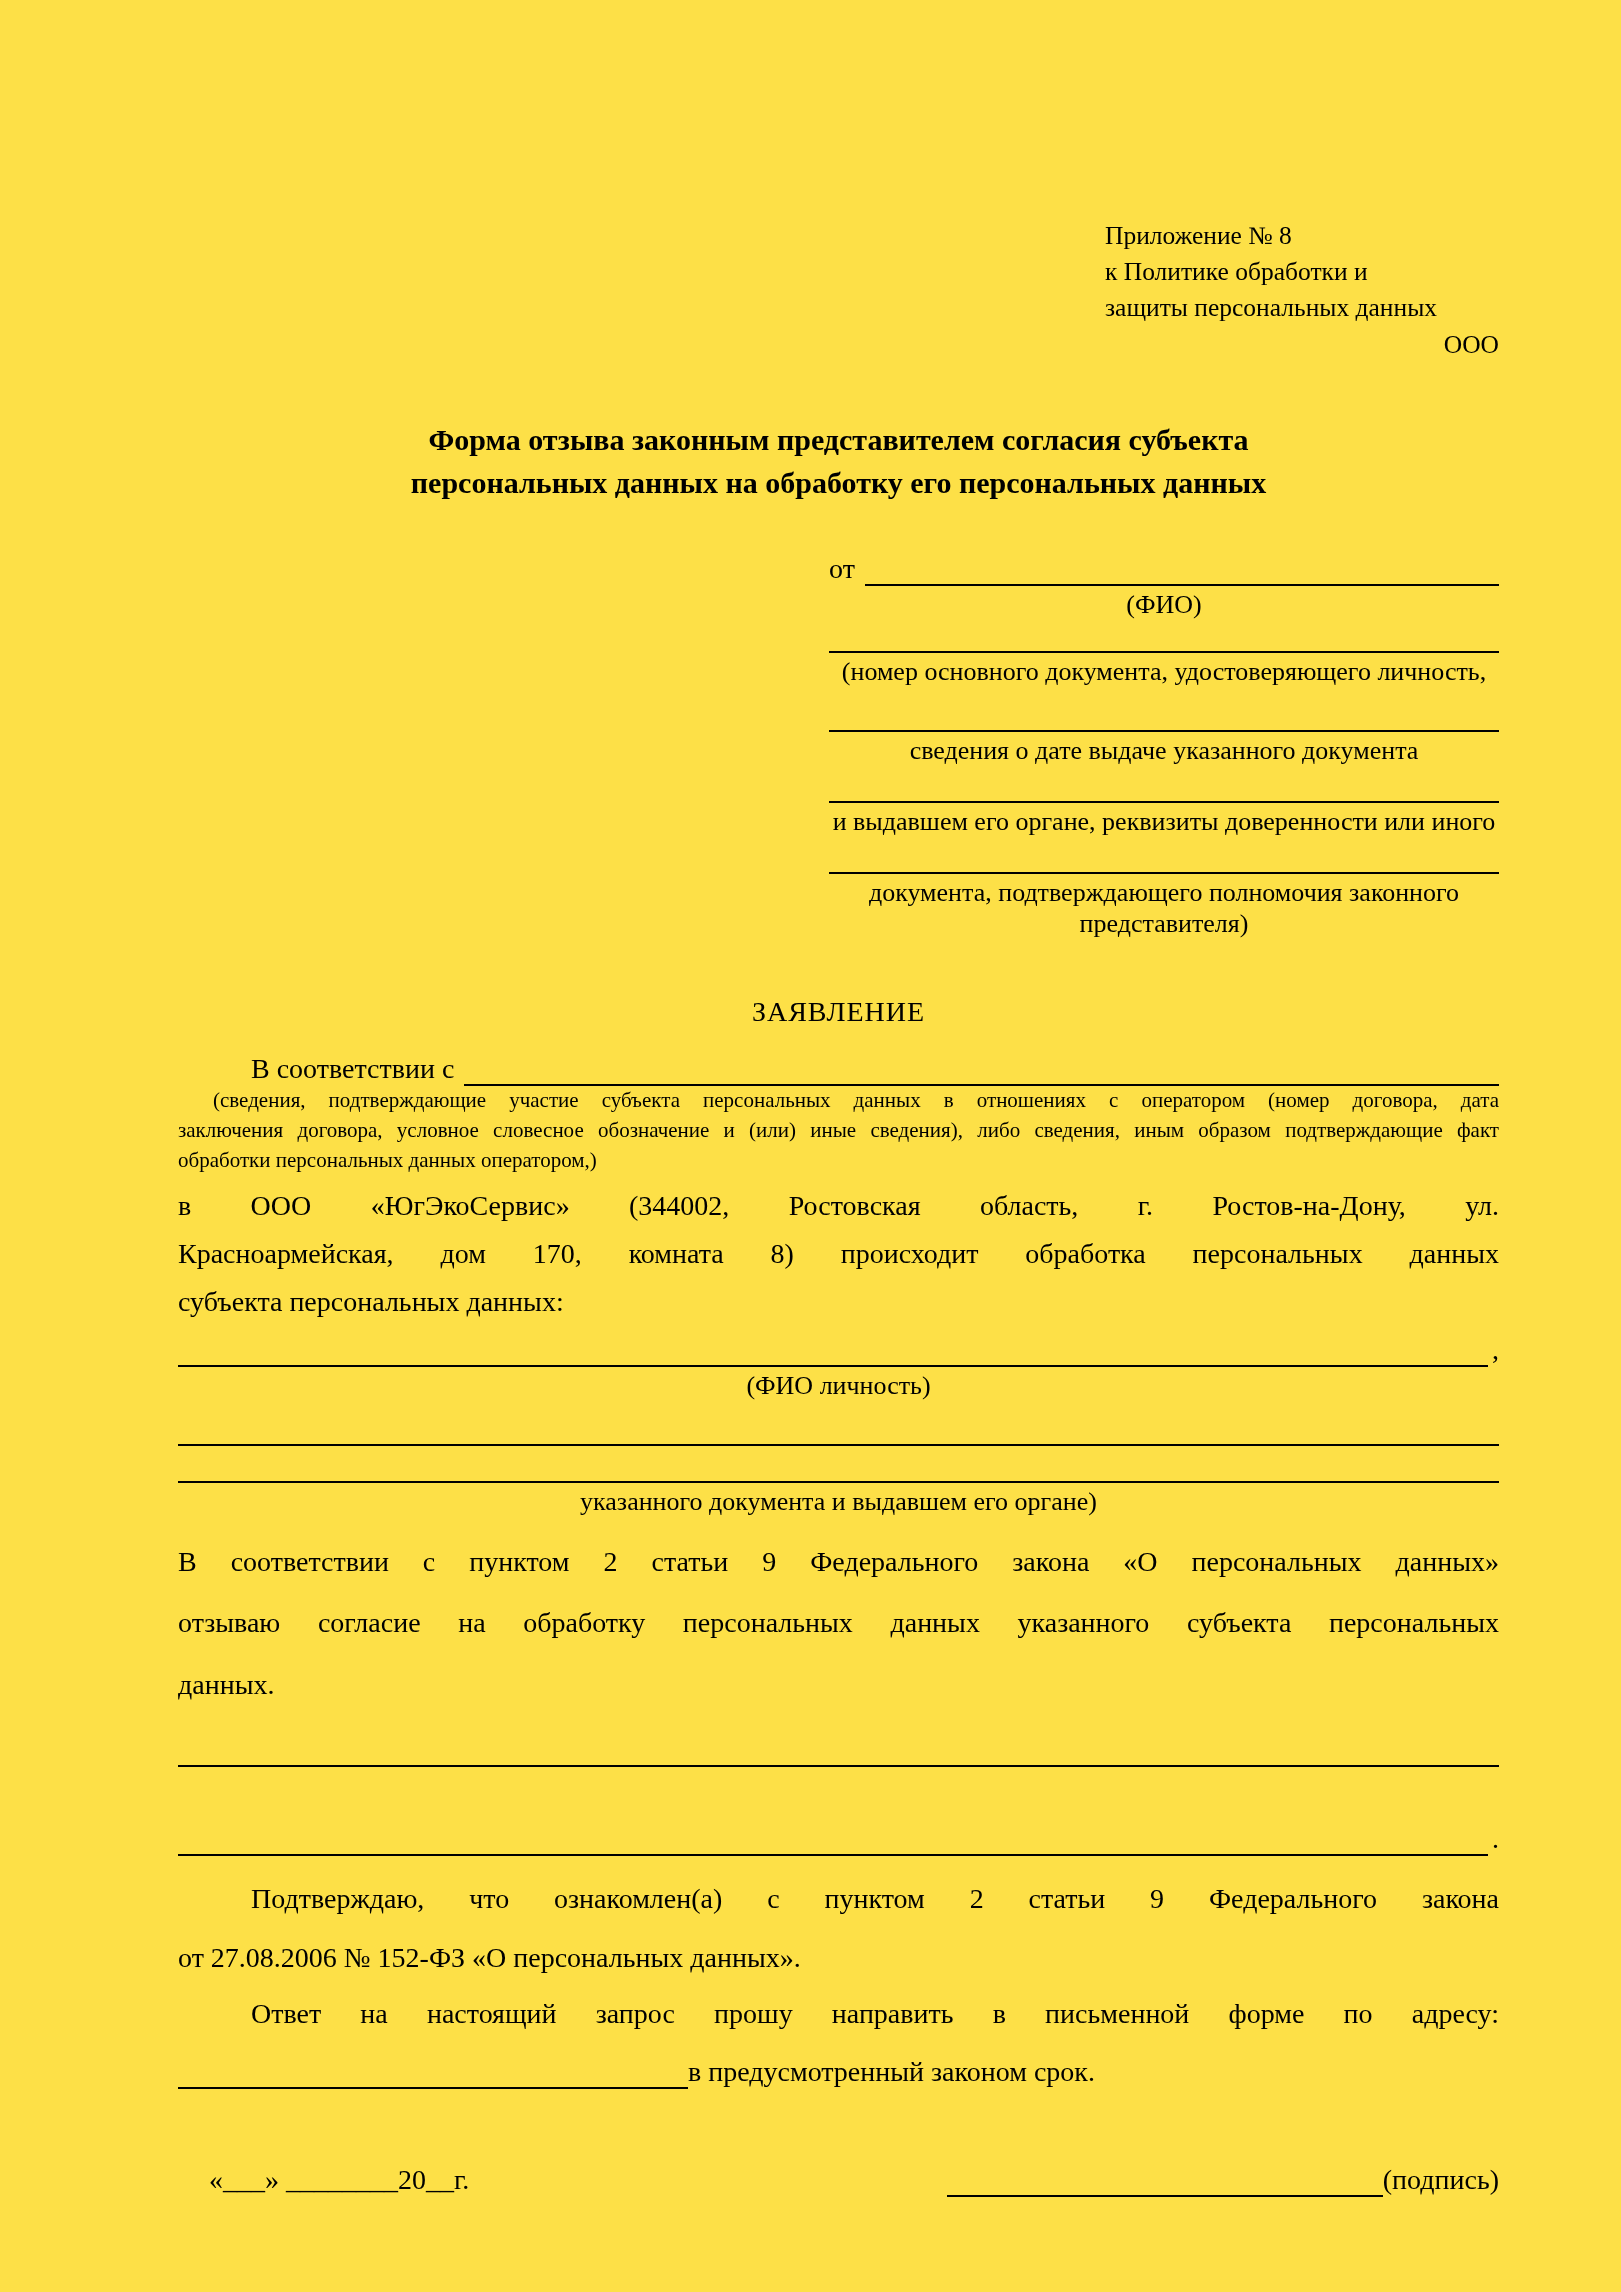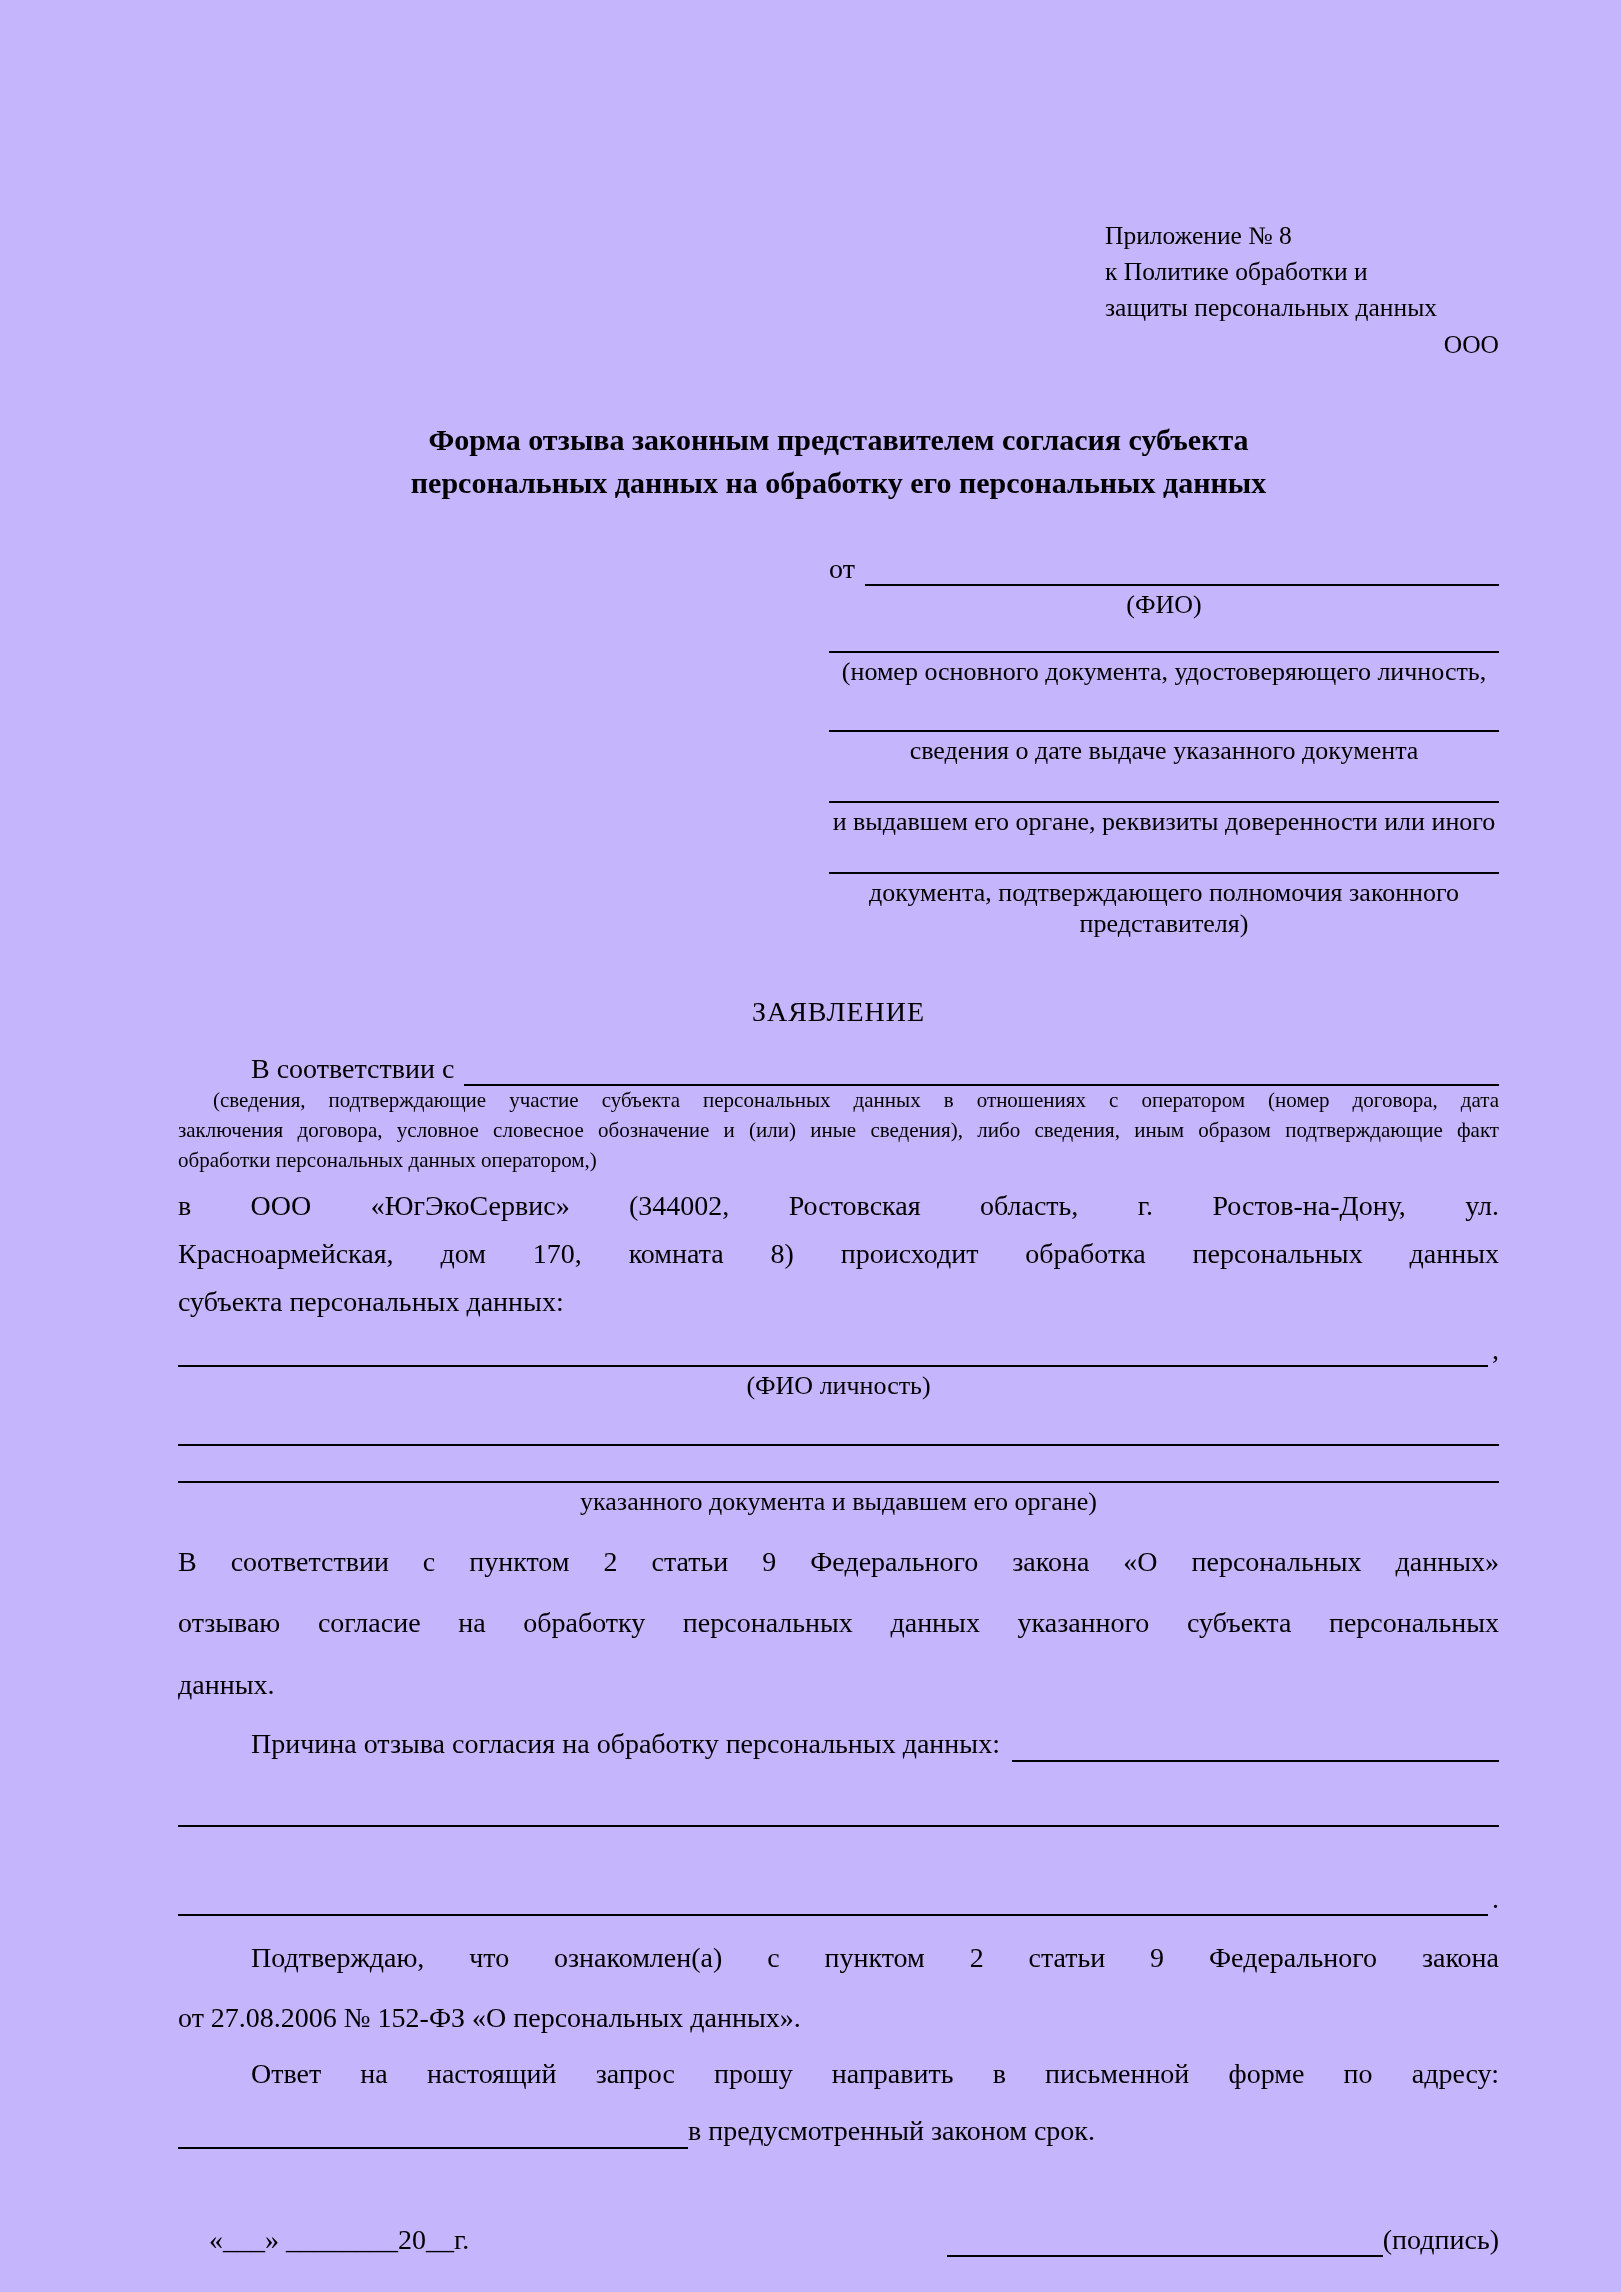--- a/index.html
+++ b/index.html
@@ -1,18 +1,18 @@
 <!DOCTYPE html>
 <html lang="ru"><head>
 <meta charset="utf-8">
 <style>
   html,body{margin:0;padding:0;background:#ffffff;}
   .page{
     width:1621px;height:2293px;box-sizing:border-box;position:relative;overflow:hidden;
-    background:#c4b5fd;color:#000000;
+    background:#fde047;color:#000000;
     font-family:"Liberation Serif","DejaVu Serif",serif;
     font-size:28px;line-height:1.22;
     padding:218px 122px 16px 178px;
   }
   
   .appendix{margin-left:927px;width:394px;font-size:25.5px;line-height:1.42;}
   .ooo-line{display:flex;align-items:flex-end;flex-direction:column;}
   
   .blank{border-bottom:2px solid #000;display:inline-block;}
   .fill{flex:1 1 auto;}
@@ -120,24 +120,20 @@
 
   <div class="blank-row gap36"></div>
   <div class="cap cap-tight">указанного документа и выдавшем его органе)</div>
 
   <div>
     <div class="jline wline">В соответствии с пунктом 2 статьи 9 Федерального закона «О персональных данных»</div>
     <div class="jline wline">отзываю согласие на обработку персональных данных указанного субъекта персональных</div>
     <div class="wline">данных.</div>
   </div>
 
-  <div class="reason-line">
-    <span class="lbl">Причина отзыва согласия на обработку персональных данных:</span>
-    <span class="blank fill"></span>
-  </div>
   <div class="blank-row reason-b1"></div>
   <div class="reason-l2">
     <span class="blank fill"></span>
     <span class="suffix">.</span>
   </div>
 
   <div>
     <div class="jline ind cline">Подтверждаю, что ознакомлен(а) с пунктом 2 статьи 9 Федерального закона</div>
     <div class="cline">от 27.08.2006 № 152-ФЗ «О персональных данных».</div>
   </div>

